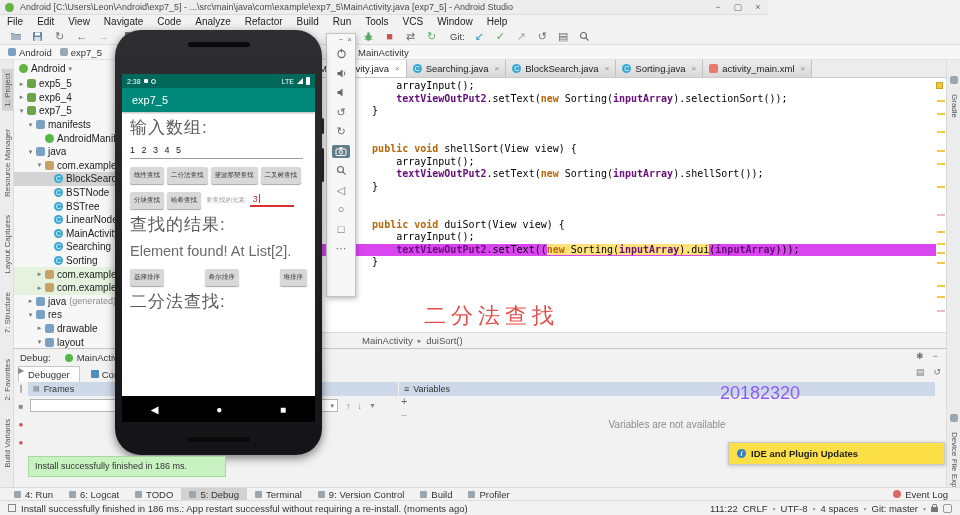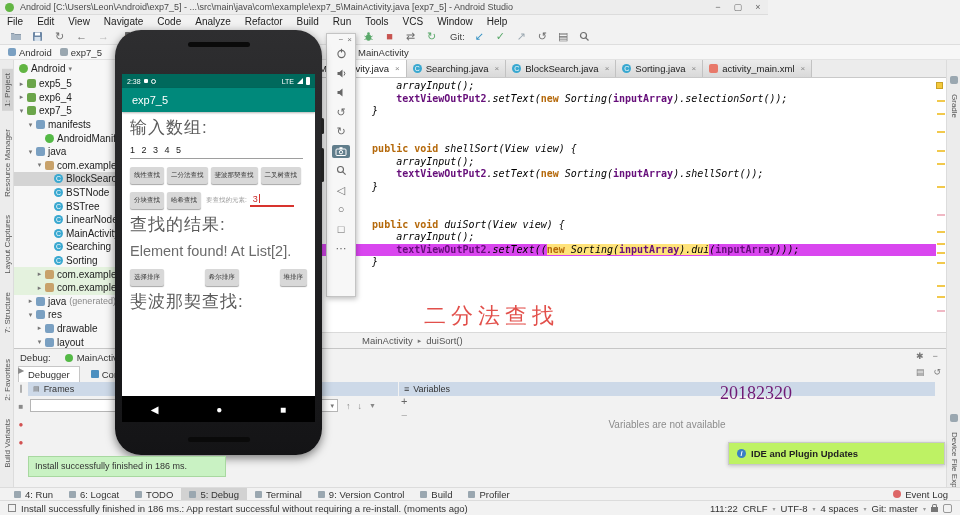--- a/index.html
+++ b/index.html
@@ -75,21 +75,21 @@
         background:linear-gradient(#ECECEC,#D9D9D9);font-size:9.5px;gap:4px;color:#222;}
   .etab.active{background:#FFFFFF;}
   .etab .x{color:#888;margin-left:2px;font-size:8px;}
   .fic{width:9px;height:9px;border-radius:50%;background:#39A8D0;color:#fff;font-size:7px;line-height:9px;text-align:center;flex:0 0 9px;}
   .fic.layout{border-radius:2px;background:#E8796A;}
   #editorBody{left:300px;top:78px;width:646px;height:254px;background:#fff;}
   #code{left:300px;top:80px;width:636px;font-family:"DejaVu Sans Mono",monospace;font-size:10px;
         line-height:12.6px;white-space:pre;z-index:2;}
   .cl{height:12.6px;padding-left:48px;}
   .cl.cur{background:#d946ef;}
-  .p{color:#000;font-style:italic;}
+  .p{color:#000;}
   .k{color:#B5690B;font-weight:bold;}
   .f{color:#660E7A;font-weight:bold;}
   .h{background:#FFE37A;}
   #inspSq{left:936px;top:82px;width:7px;height:7px;background:#F4C83B;border:1px solid #C9A227;z-index:3;}
   .mark{position:absolute;left:937px;width:8px;height:2px;background:#F2C94C;z-index:3;}
   .mark.pink{background:#F0B8C4;}
   #crumbBottom{left:300px;top:332px;width:646px;height:16px;background:#F2F2F2;border-top:1px solid #DADADA;
                display:flex;align-items:center;padding-left:62px;font-size:9.5px;color:#555;gap:5px;z-index:2;}
 
   
@@ -127,34 +127,34 @@
   #statusBar{left:0;top:500px;width:960px;height:15px;border-top:1px solid #DCDCDC;display:flex;align-items:center;
              font-size:9.5px;color:#333;padding:0 8px;gap:5px;background:#F2F2F2;}
   .sq{width:8px;height:8px;border:1px solid #888;flex:0 0 8px;}
   #sbMsg{flex:1;white-space:nowrap;overflow:hidden;}
   .sbSep{font-size:6px;color:#999;}
   .lock{width:7px;height:5px;background:#777;position:relative;margin-top:3px;}
   .lock:before{content:'';position:absolute;top:-3px;left:1px;width:3px;height:3px;border:1px solid #777;border-bottom:none;border-radius:2px 2px 0 0;}
   .face{width:9px;height:9px;border:1px solid #999;border-radius:2px;}
 
   
-  #notif{left:728px;top:442px;width:217px;background:#bef264;border:1px solid #C9C9C9;
+  #notif{left:728px;top:442px;width:217px;background:#fde047;border:1px solid #C9C9C9;
          box-shadow:0 1px 4px rgba(0,0,0,.2);padding:5px 8px;z-index:30;}
   #notif .nt{display:flex;align-items:center;gap:5px;font-weight:bold;font-size:9.5px;color:#222;}
   .infoIco{width:9px;height:9px;border-radius:50%;background:#3B7FC4;color:#fff;font-size:7px;line-height:9px;
            text-align:center;font-style:italic;flex:0 0 9px;}
   #notif .nb{margin-top:4px;padding-left:14px;font-size:9.5px;color:#444;}
   #notif a{color:#4A7FB5;text-decoration:none;}
   #tooltip{left:28px;top:456px;width:198px;background:#C9F2C3;border:1px solid #A8D8A0;padding:3px 6px;
            font-size:9px;color:#333;line-height:13px;z-index:55;}
 
   
   #noteMethod{left:424px;top:301px;font-family:"DejaVu Serif",serif;font-size:22px;color:#E2504B;
               letter-spacing:5px;z-index:60;}
-  #noteId{left:720px;top:383px;font-family:Liberation Serif, serif;font-size:18px;color:#701a75;z-index:60;}
+  #noteId{left:720px;top:383px;font-family:Liberation Sans, sans-serif;font-size:18px;color:#8b5cf6;z-index:60;}
 
   
   #emuPanel{left:326px;top:33px;width:30px;height:264px;background:#F7F7F7;border:1px solid #C4C4C4;
             box-shadow:1px 2px 5px rgba(0,0,0,.25);z-index:48;}
   .emuTitle{height:11px;display:flex;justify-content:flex-end;gap:4px;padding:0 3px;color:#777;font-size:8px;line-height:11px;}
   #emuBtns{display:flex;flex-direction:column;align-items:center;gap:6.5px;margin-top:2px;}
   .ebtn{width:18px;height:13px;display:flex;align-items:center;justify-content:center;color:#666;font-size:11px;line-height:13px;}
   .ebtn.active{background:#607D8B;border-radius:2px;color:#fff;}
   .ebtn svg{display:block;}
 
@@ -652,21 +652,21 @@
               <span class="pcursor"></span>
             </span>
           </div>
         <div class="plabel">查找的结果:</div>
         <div class="presult">Element found! At List[2].</div>
         <div class="psort" id="sortRow">
             <span class="pbtn">选择排序</span>
             <span class="pbtn">希尔排序</span>
             <span class="pbtn">堆排序</span>
           </div>
-        <div class="plabel">斐波那契查找:</div>
+        <div class="plabel">二分法查找:</div>
       </div>
       <div id="pnav">
         <span>◀</span>
         <span>●</span>
         <span>■</span>
       </div>
     </div>
   </div>
 
 <div class="mark" style="top: 100px;"></div>

